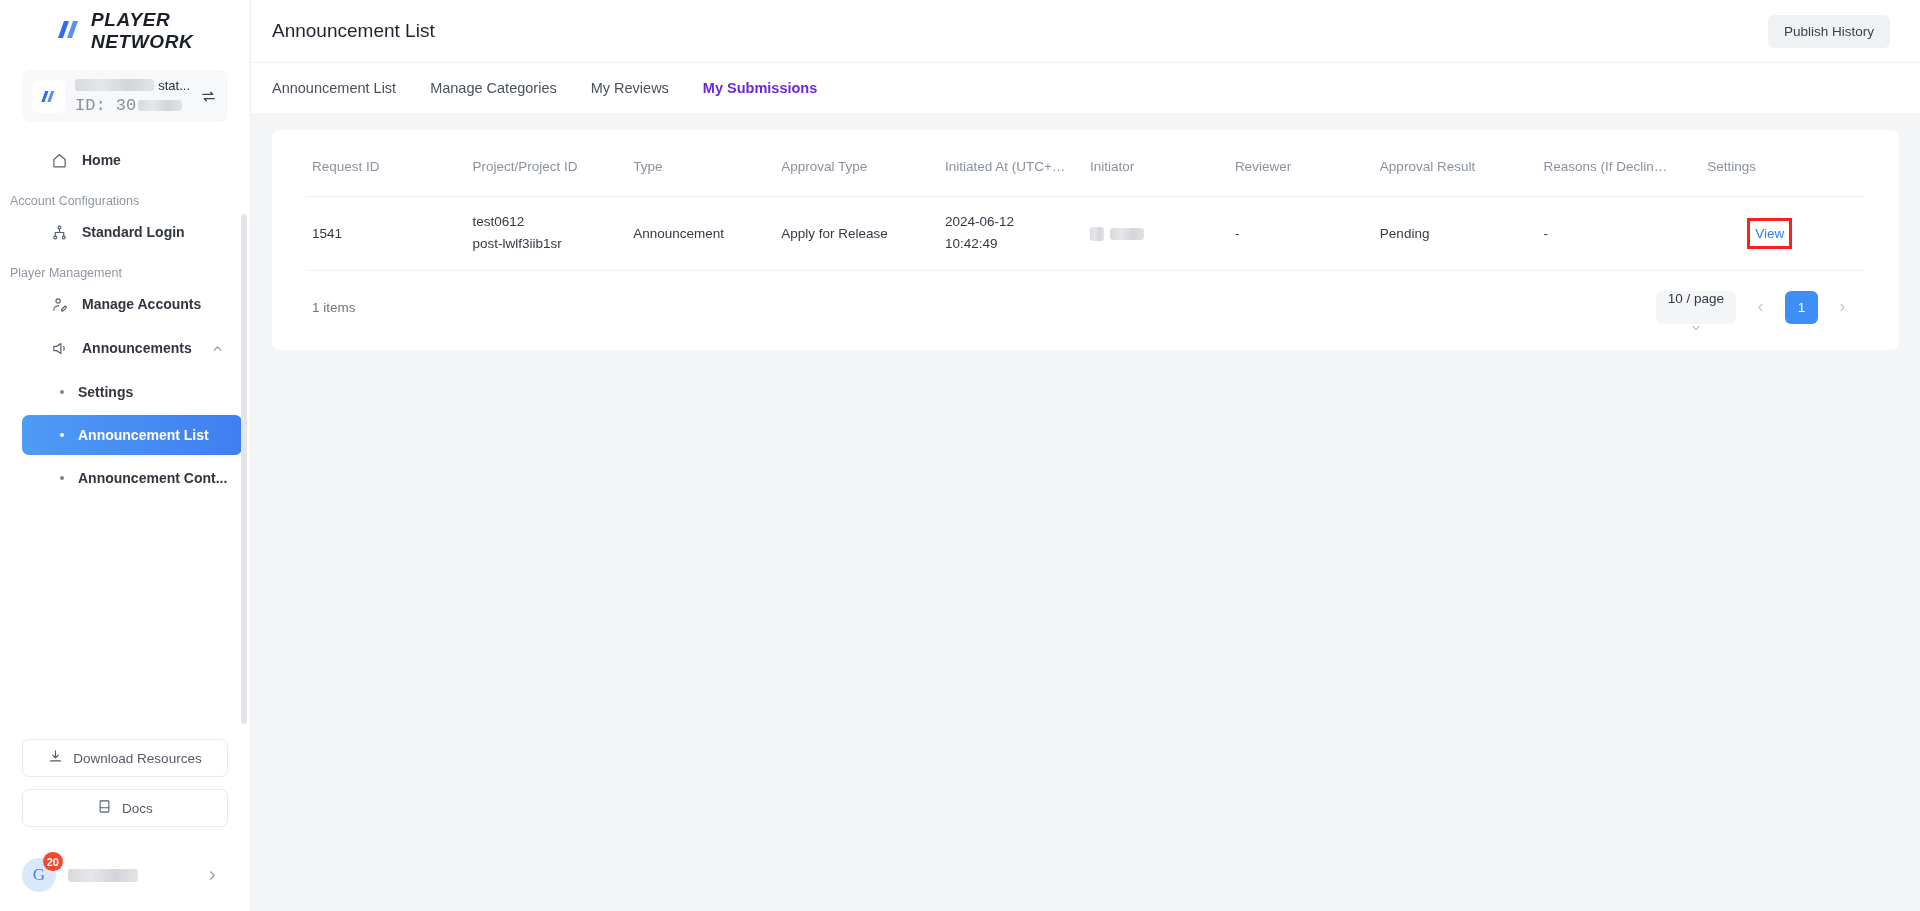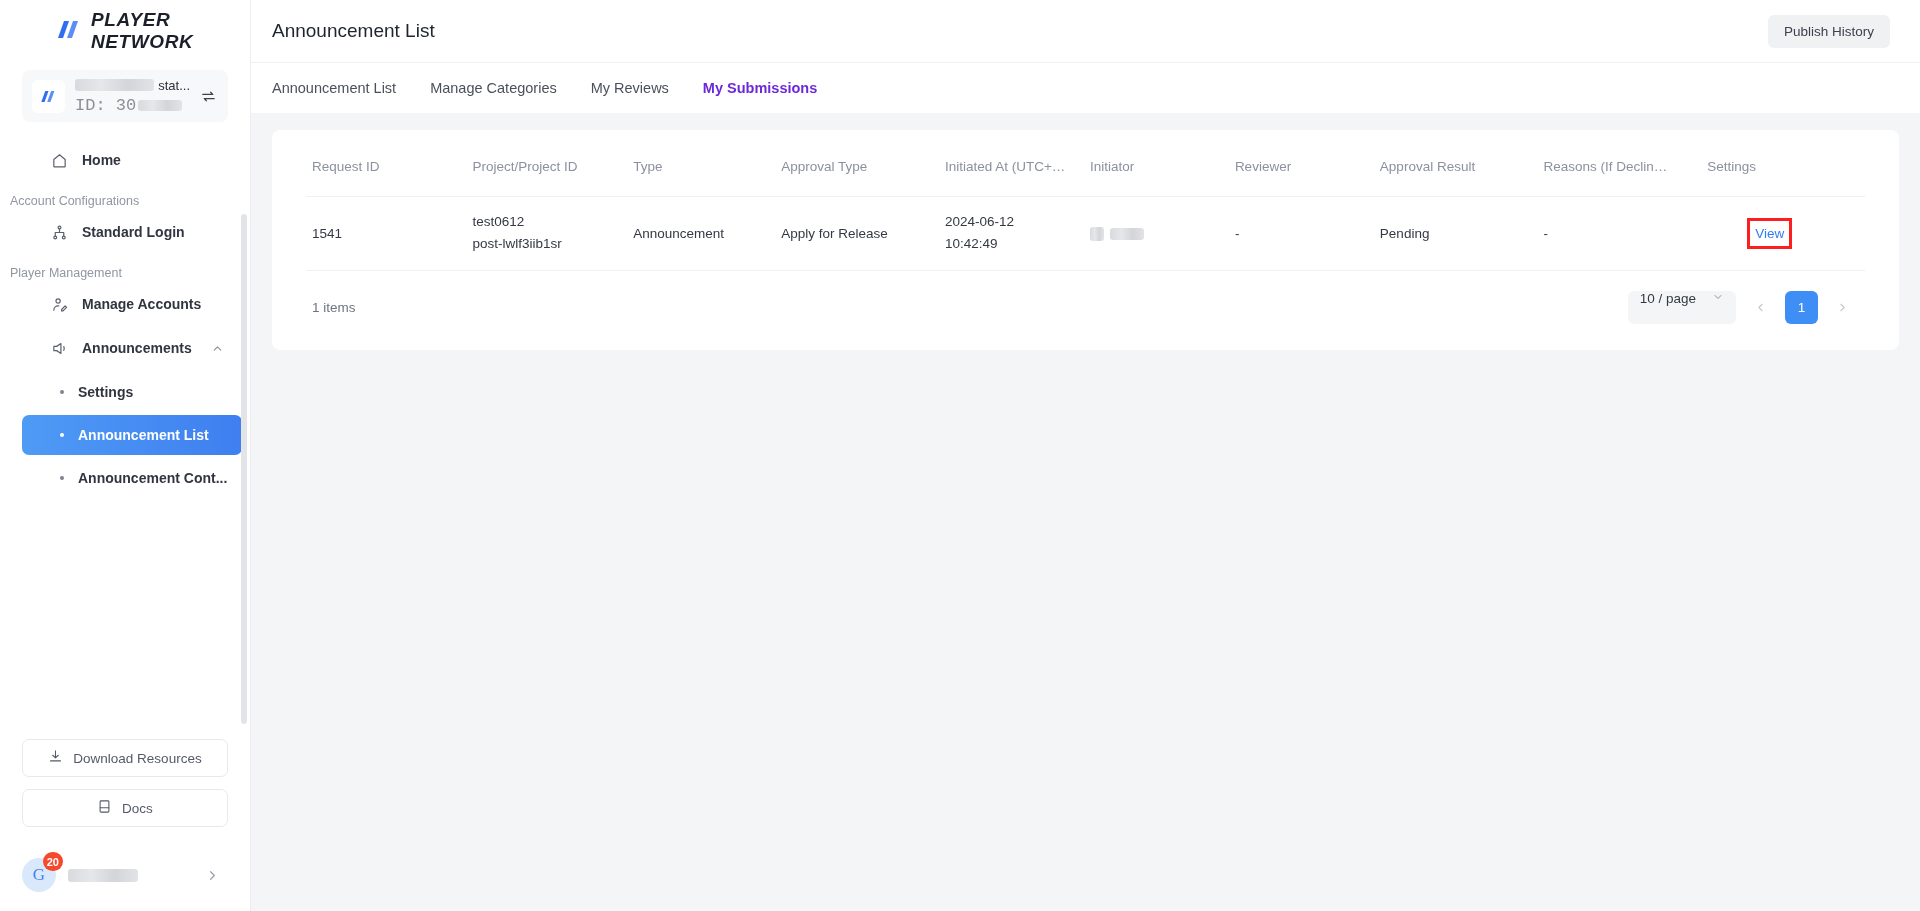--- a/index.html
+++ b/index.html
@@ -152,22 +152,22 @@
     outline: 3px solid #fb1f1f; outline-offset: 5px;
     display: inline-block;
     margin-left: 48px;
   }
 
   .pager { display: flex; align-items: center; padding: 20px 6px 14px 6px; }
   .items-count { font-size: 13.5px; color: #6e7480; }
   .pager-right { margin-left: auto; display: flex; align-items: center; gap: 8px; }
   .page-size {
     background: #f4f5f7; border-radius: 6px; height: 33px;
-    display: flex; align-items: flex-start; gap: 16px; padding: 0 12px;
-    font-size: 13.5px; color: #343944; cursor: pointer;
+    display: flex; align-items: center; gap: 16px; padding: 0 12px;
+    font-size: 13.5px; color: #343944; cursor: pointer; flex-direction: column;
   }
   .pg-arrow {
     width: 33px; height: 33px; display: flex; align-items: center;
     justify-content: center; color: #c3c7cf; cursor: pointer; font-size: 14px;
   }
   .pg-num {
     width: 33px; height: 33px; border-radius: 6px; background: #3f8ef5;
     color: #fff; font-size: 13.5px; display: flex; align-items: center;
     justify-content: center; cursor: pointer;
   }

